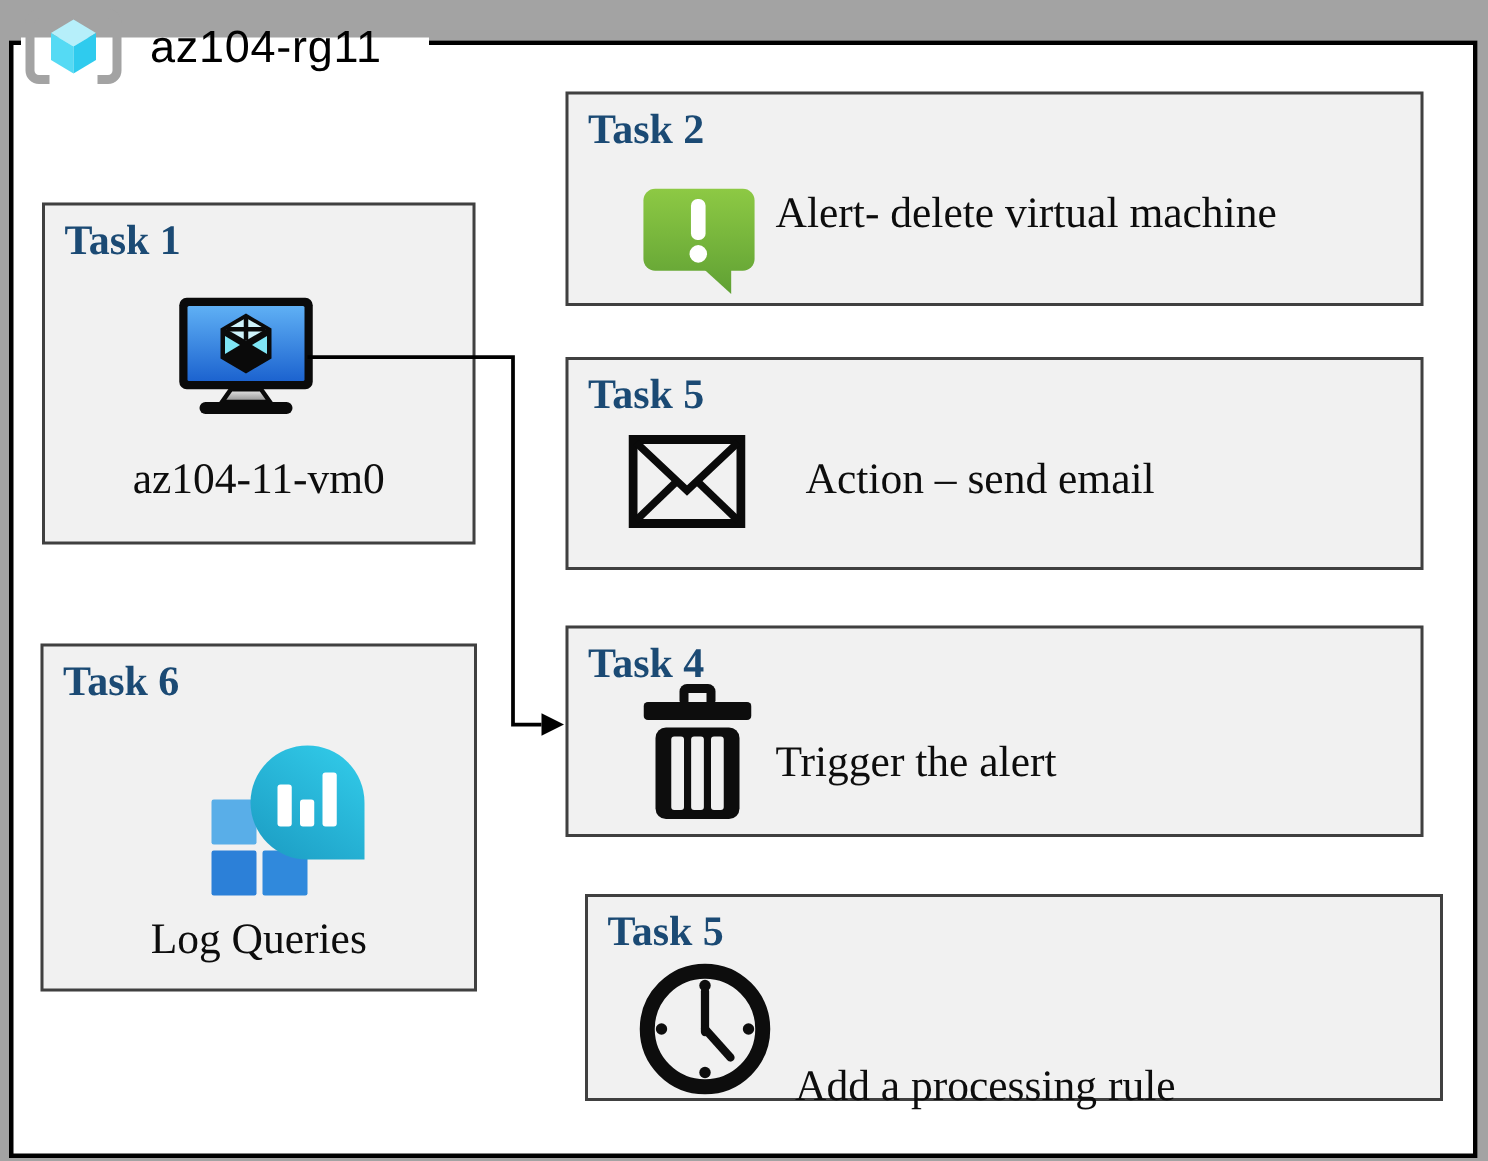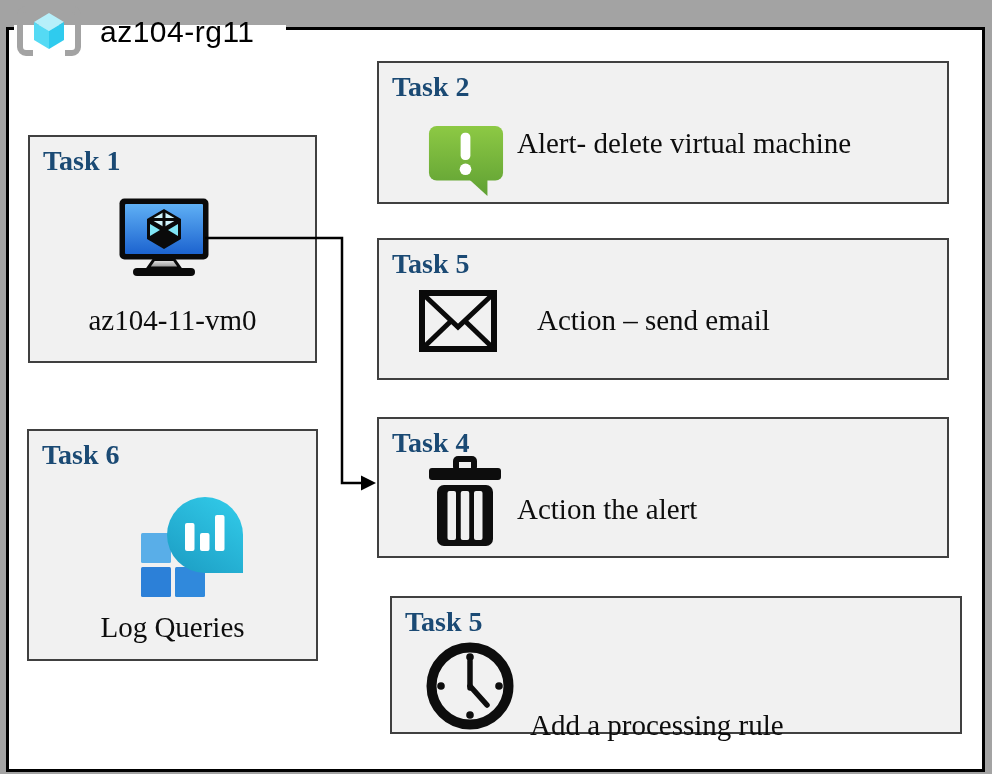--- a/index.html
+++ b/index.html
@@ -153,21 +153,21 @@
       <svg viewBox="0 0 72 92" width="72" height="92">
         <rect x="24" y="0" width="24" height="16" rx="5" fill="#0d0d0d"></rect>
         <rect x="30" y="6" width="12" height="8" fill="#F1F1F1"></rect>
         <rect x="0" y="12" width="72" height="12" rx="3" fill="#0d0d0d"></rect>
         <rect x="8" y="29" width="56" height="61" rx="7" fill="#0d0d0d"></rect>
         <rect x="18.5" y="35" width="8.5" height="49" rx="2" fill="#F1F1F1"></rect>
         <rect x="31.75" y="35" width="8.5" height="49" rx="2" fill="#F1F1F1"></rect>
         <rect x="45" y="35" width="8.5" height="49" rx="2" fill="#F1F1F1"></rect>
       </svg>
     </div>
-    <div class="task-label" style="left:138px;top:90px;">Action the alert</div>
+    <div class="task-label" style="left:138px;top:90px;">Trigger the alert</div>
   </div>
 
   <div class="task-box box-t5">
     <div class="task-title">Task 5</div>
     <div class="icon-wrap" style="left:34px;top:44px;">
       <svg viewBox="0 0 88 88" width="88" height="88">
         <circle cx="44" cy="44" r="38.5" fill="none" stroke="#0d0d0d" stroke-width="10"></circle>
         <circle cx="44" cy="15" r="3.8" fill="#0d0d0d"></circle>
         <circle cx="73" cy="44" r="3.8" fill="#0d0d0d"></circle>
         <circle cx="44" cy="73" r="3.8" fill="#0d0d0d"></circle>

